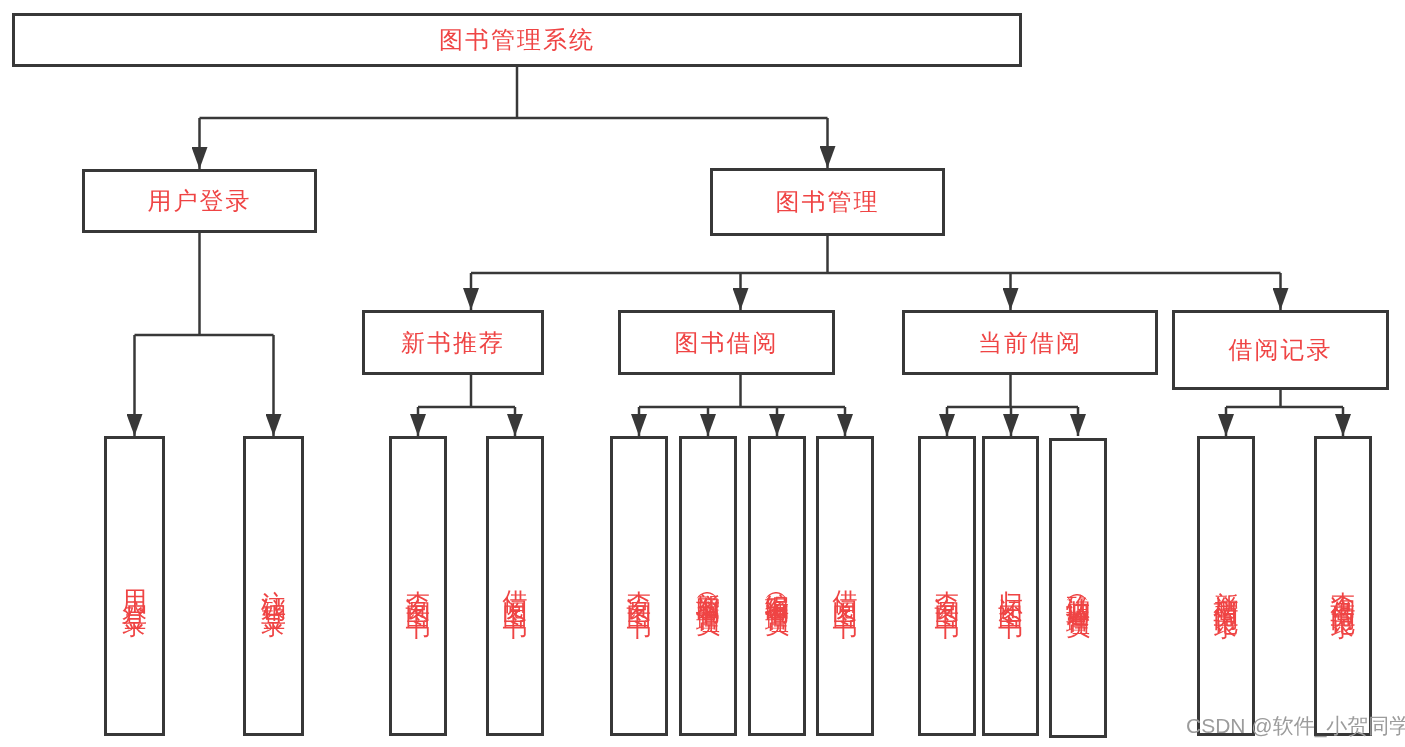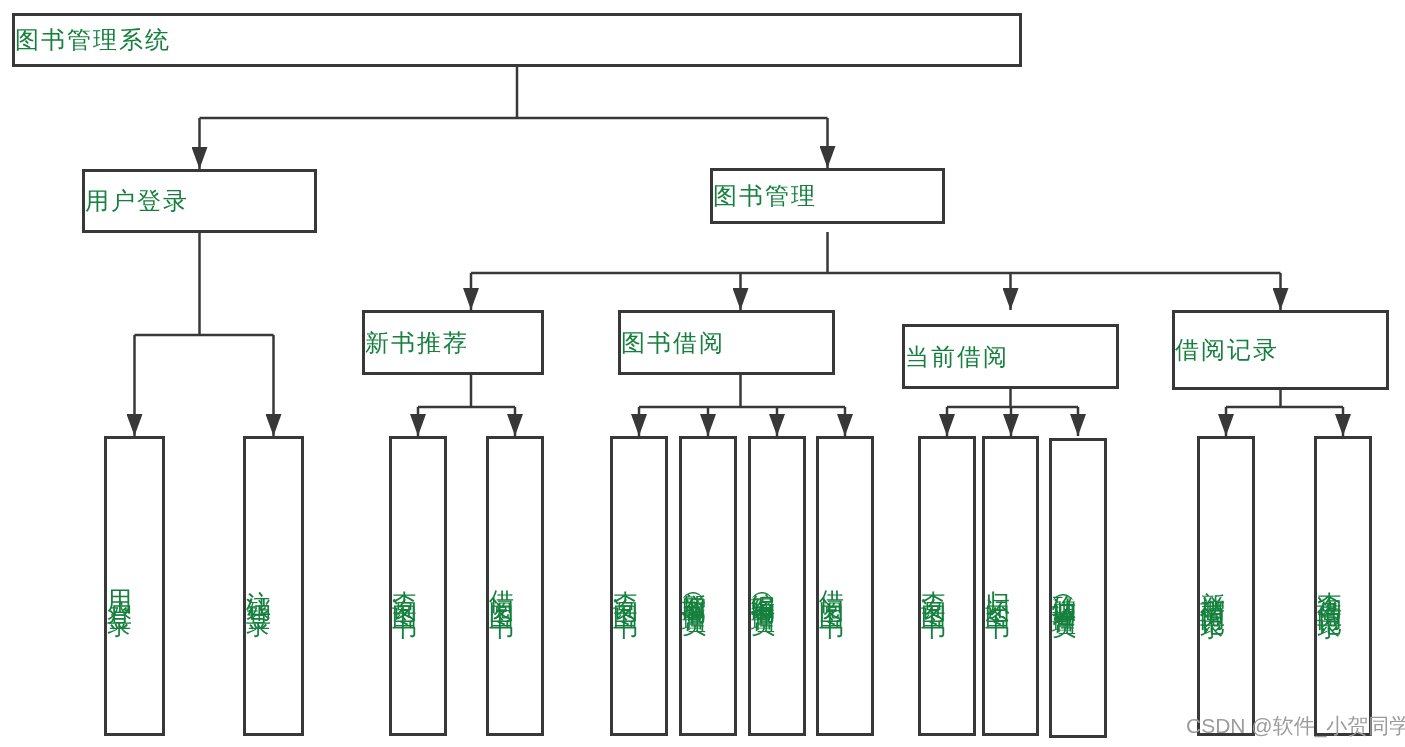--- a/index.html
+++ b/index.html
@@ -18,23 +18,24 @@
     position: absolute;
     left: 0; top: 0;
     width: 1405px; height: 747px;
     z-index: 1;
   }
   .node {
     position: absolute;
     box-sizing: border-box;
     background: #ffffff;
     border: 3px solid #383838;
-    color: #15803d;
+    color: #ef4444;
     display: flex;
     align-items: center;
+    justify-content: center;
     z-index: 2;
   }
   .hbox {
     font-size: 24px;
     letter-spacing: 2px;
     white-space: nowrap;
   }
   .vbox { font-size: 25px; }
   .vbox .vtext {
     writing-mode: vertical-rl;
@@ -110,31 +111,31 @@
     </g>
   </svg>
 
   <div class="node hbox" style="left:12px;top:13px;width:1010px;height:54px">
     <span>图书管理系统</span>
   </div>
 
   <div class="node hbox" style="left:82px;top:169px;width:235px;height:64px">
     <span>用户登录</span>
   </div>
-  <div class="node hbox" style="left:710px;top:168px;width:235px;height:56px">
+  <div class="node hbox" style="left:710px;top:168px;width:235px;height:68px">
     <span>图书管理</span>
   </div>
 
   <div class="node hbox" style="left:362px;top:310px;width:182px;height:65px">
     <span>新书推荐</span>
   </div>
   <div class="node hbox" style="left:618px;top:310px;width:217px;height:65px">
     <span>图书借阅</span>
   </div>
-  <div class="node hbox" style="left:902px;top:324px;width:217px;height:65px">
+  <div class="node hbox" style="left:902px;top:310px;width:256px;height:65px">
     <span>当前借阅</span>
   </div>
   <div class="node hbox" style="left:1172px;top:310px;width:217px;height:80px">
     <span>借阅记录</span>
   </div>
 
   <div class="node vbox" style="left:104px;top:436px;width:61px;height:300px">
     <span class="vtext">用户登录</span>
   </div>
   <div class="node vbox" style="left:243px;top:436px;width:61px;height:300px">

